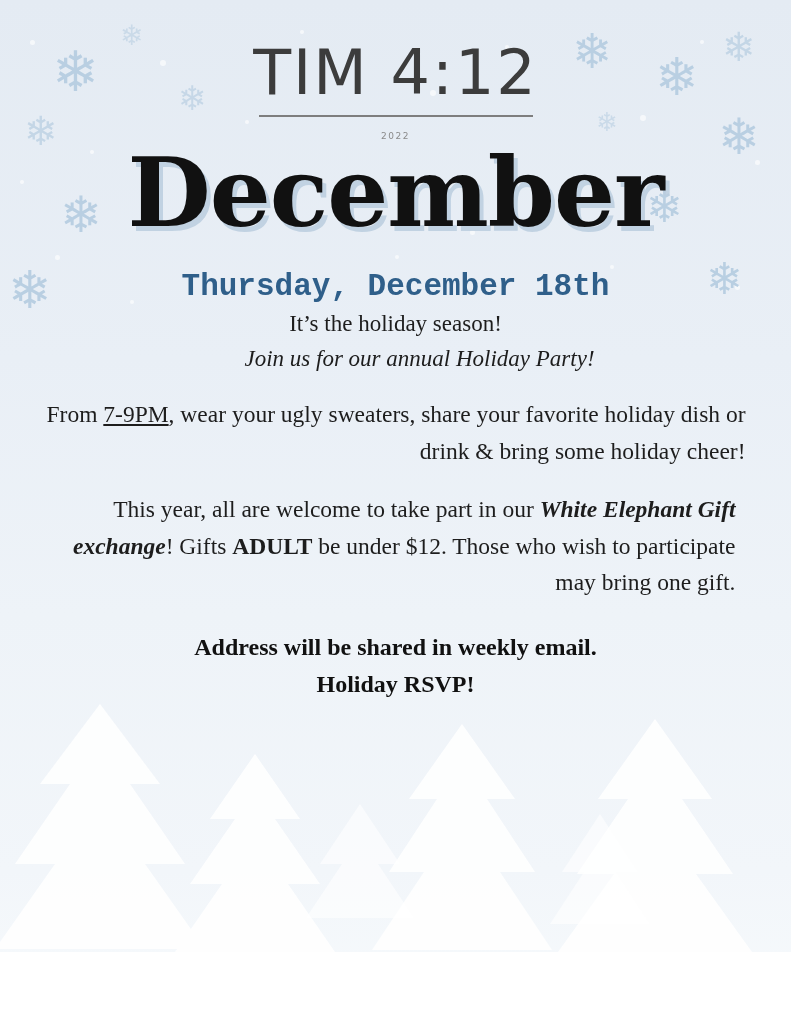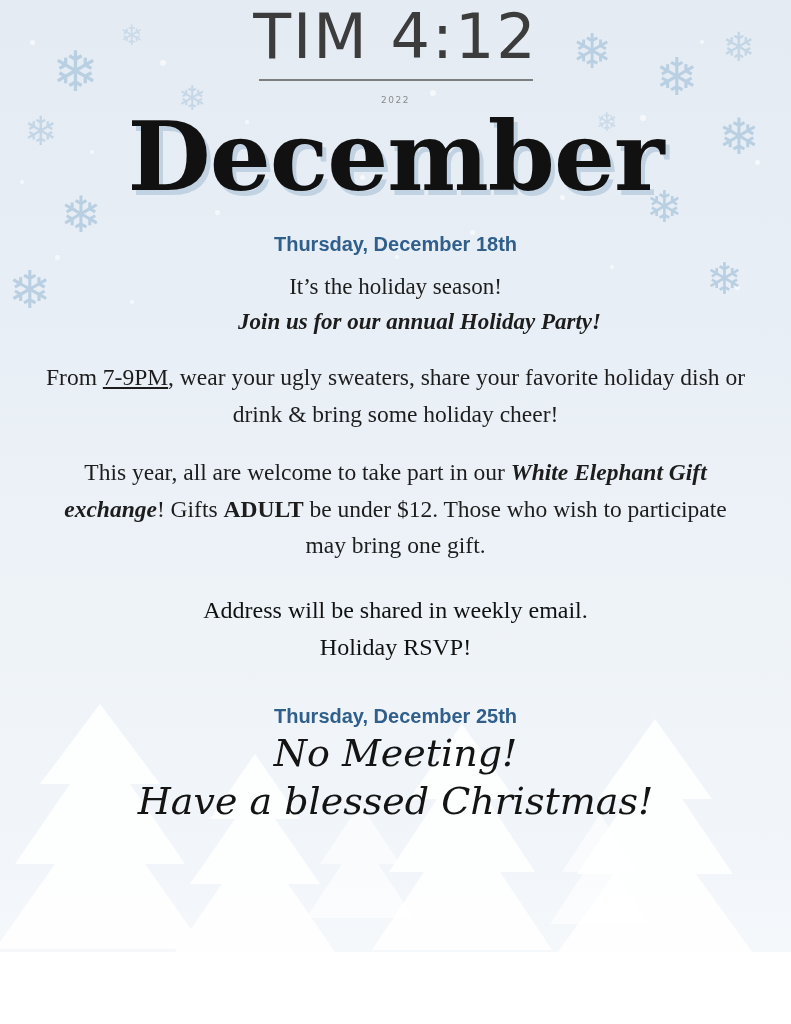--- a/index.html
+++ b/index.html
@@ -59,20 +59,21 @@
     background: #ffffff;
   }
   
   .content {
     position: relative;
     z-index: 5;
     width: 791px;
     text-align: center;
   }
   .logo-wrap {
+    padding-top: 36px;
   }
   .logo-main {
     font-family: "DejaVu Sans", sans-serif;
     font-size: 62px;
     letter-spacing: 2px;
     color: #3c3c3c;
     font-weight: 400;
   }
   .logo-rule {
     width: 274px;
@@ -97,63 +98,64 @@
   .month {
     font-family: "DejaVu Serif", serif;
     font-weight: bold;
     font-size: 96px;
     color: #111111;
     margin-top: -6px;
     letter-spacing: -1px;
     text-shadow: 4px 5px 0 rgba(186, 205, 222, .85);
   }
   .date-heading {
-    font-family: Liberation Sans, sans-serif;
-    font-weight: bold;
-    font-size: 20px;
+    font-family: Liberation Mono, monospace;
+    font-weight: bold;
+    font-size: 31px;
     color: #2f5f8a;
     margin-top: 20px;
   }
   .date-heading.second {
     margin-top: 0;
   }
   .line {
     font-size: 23px;
     color: #1d1d1d;
-    margin-top: 15px;
+    margin-top: 4px;
     line-height: 1.35;
   }
   .line.italic-bold {
-    font-weight: bold;
+    font-weight: normal;
     font-style: italic;
     margin-top: 4px;
     padding-left: 48px;
   }
   .para {
     font-size: 23.5px;
     color: #1d1d1d;
     line-height: 1.55;
     width: 700px;
     margin: 22px auto 0 auto;
+    text-align: right;
   }
   .para.tight {
     width: 680px;
   }
   .para u {
     text-decoration: underline;
   }
   .para b {
     font-weight: bold;
   }
   .para .ital {
     font-weight: bold;
     font-style: italic;
   }
   .notice {
-    font-weight: normal;
+    font-weight: bold;
     font-size: 24px;
     color: #111111;
     margin-top: 30px;
     line-height: 1.45;
   }
   .script {
     font-family: "DejaVu Serif", serif;
     font-style: italic;
     font-size: 38px;
     color: #141414;
@@ -239,20 +241,15 @@
     <div class="line">It’s the holiday season!</div>
     <div class="line italic-bold">Join us for our annual Holiday Party!</div>
 
     <div class="para"><span>From </span><u>7-9PM</u><span>, wear your ugly sweaters, share your favorite holiday dish or drink &amp; bring some holiday cheer!</span></div>
 
     <div class="para tight"><span>This year, all are welcome to take part in our </span><span class="ital">White Elephant Gift exchange</span><span>! Gifts </span><b>ADULT</b><span> be under $12. Those who wish to participate may bring one gift.</span></div>
 
     <div class="notice">Address will be shared in weekly email.</div>
     <div class="notice" style="margin-top:2px;">Holiday RSVP!</div>
 
-    <div class="second-block">
-      <div class="date-heading second">Thursday, December 25th</div>
-      <div class="script">No Meeting!</div>
-      <div class="script">Have a blessed Christmas!</div>
-    </div>
 
   </div>
 </div>
 
 </body></html>

